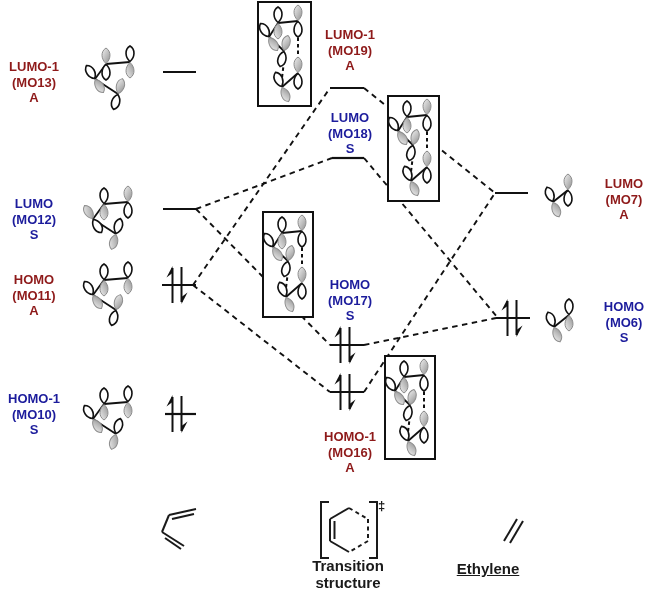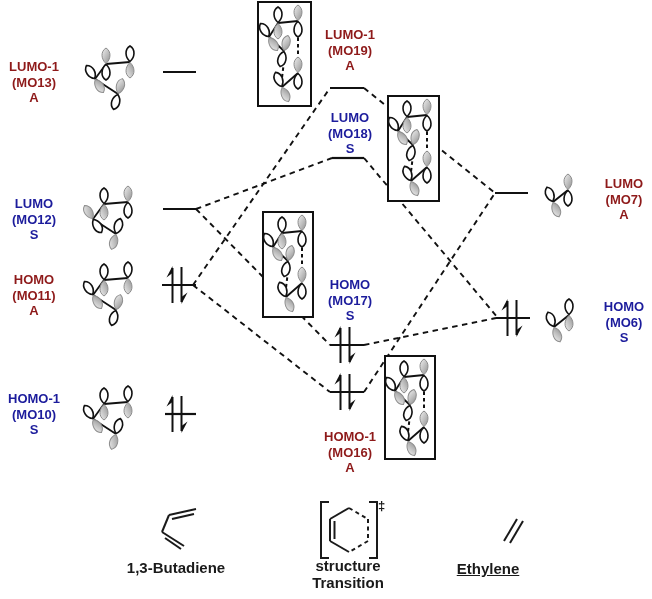--- a/index.html
+++ b/index.html
@@ -232,21 +232,20 @@
     <div>LUMO</div>
     <div>(MO7)</div>
     <div>A</div>
   </div>
   <div class="mo-label" style="left: 596px; top: 299px; width: 56px; color: rgb(28, 28, 156);">
     <div>HOMO</div>
     <div>(MO6)</div>
     <div>S</div>
   </div>
 
-  <div class="mol-label" style="left:116px;top:559px;width:120px;">1,3-Butadiene</div>
   <div class="mol-label" style="left:298px;top:557px;width:100px;">
+    <div>Transition</div>
     <div>structure</div>
-    <div>Transition</div>
   </div>
   <div class="mol-label" style="left:438px;top:560px;width:100px;text-decoration:underline;">Ethylene</div>
   <div class="dagger" style="left:378px;top:498px;">‡</div>
 
 </div>
 
 </body></html>

